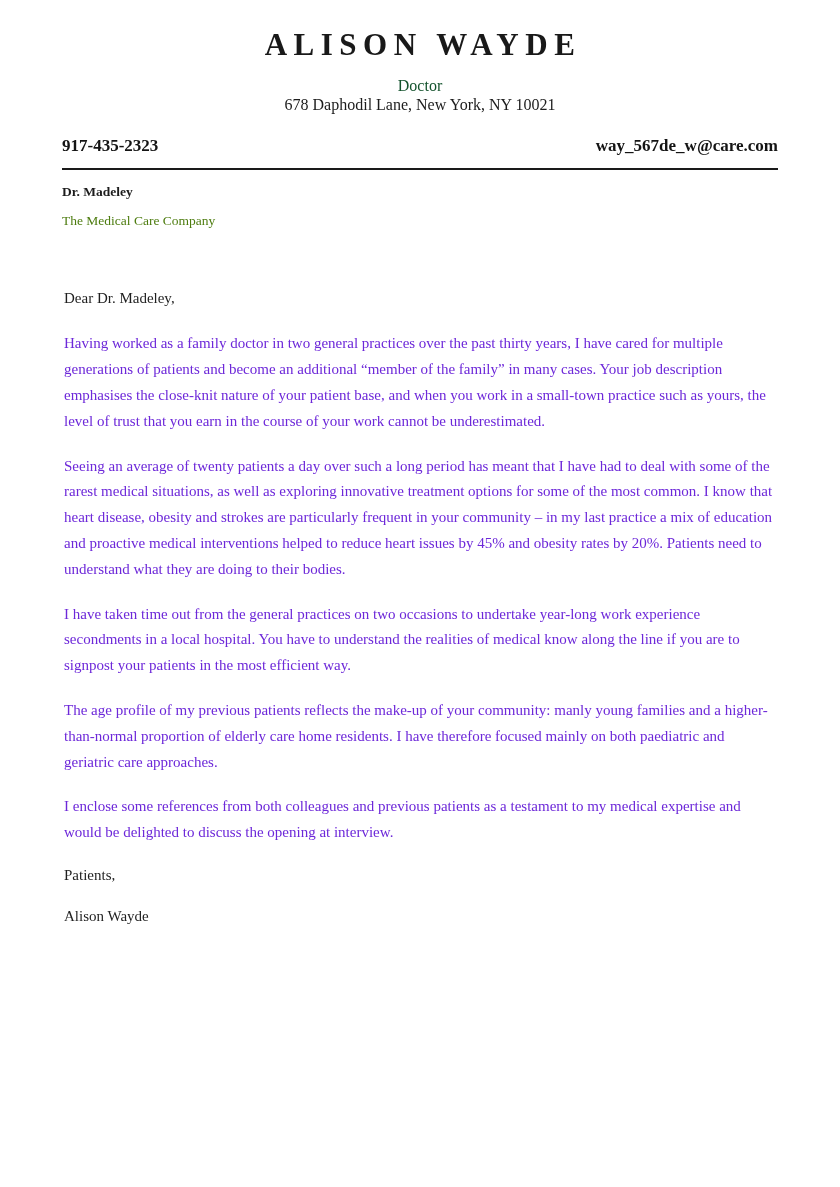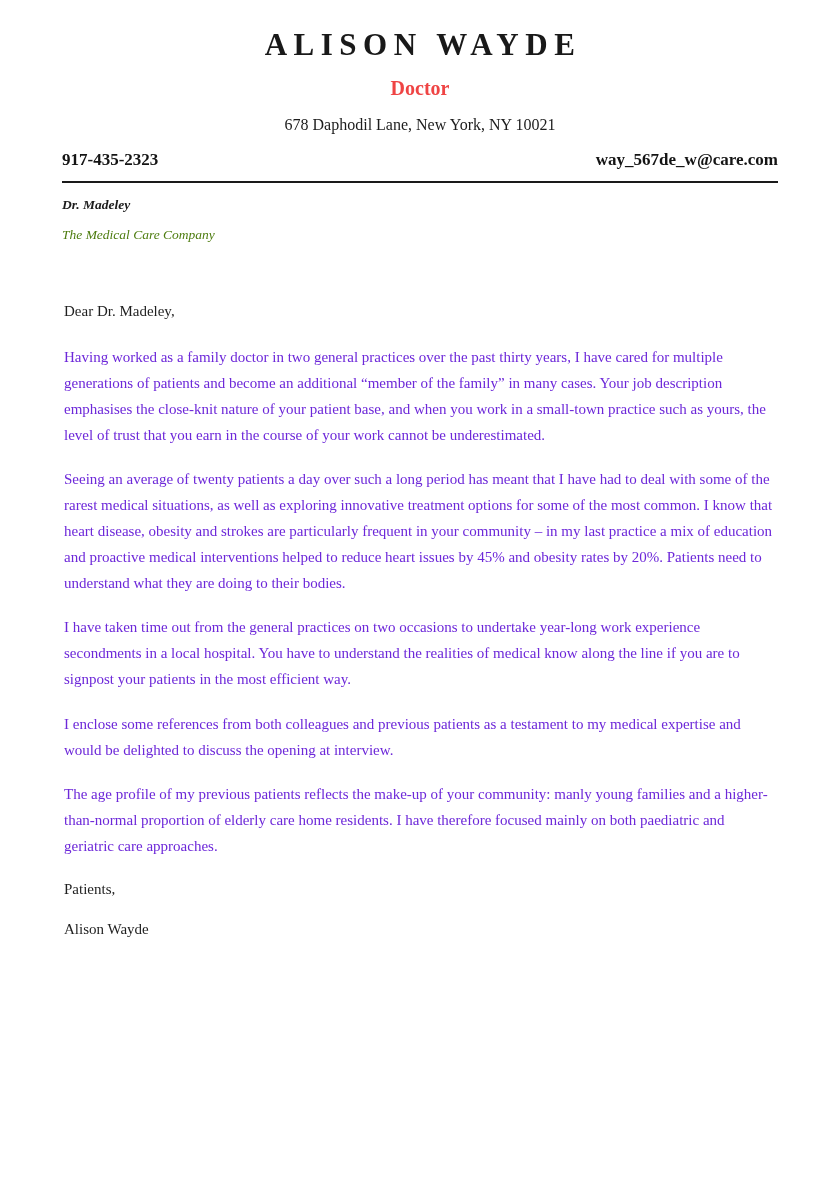--- a/index.html
+++ b/index.html
@@ -31,60 +31,59 @@
   .candidate-name {
     font-size: 31px;
     font-weight: bold;
     letter-spacing: 6.5px;
     color: #191919;
     line-height: 1.25;
     margin: 0;
     padding-left: 6px; 
   }
   .candidate-title {
-    font-size: 20px;
-    font-weight: bold;
-    color: #ef4444;
+    font-size: 16px;
+    font-weight: normal;
+    color: #14532d;
     margin-top: 11px;
     line-height: 1.2;
   }
   .candidate-address {
     font-size: 16px;
     font-weight: normal;
     color: #1c1c1c;
-    margin-top: 15px;
+    margin-top: 0;
     line-height: 1.2;
   }
 
   
   .contact-row {
     display: flex;
     justify-content: space-between;
     align-items: flex-start;
-    margin-top: 16px;
+    margin-top: 22px;
   }
   .contact-phone,
   .contact-email {
     font-size: 17px;
     font-weight: bold;
     color: #141414;
     line-height: 1.2;
     white-space: nowrap;
   }
   .rule {
     height: 0;
     border: 0;
     border-top: 2px solid #1a1a1a;
     margin: 11px 0 0 0;
   }
 
   
   .recipient {
     margin-top: 13px;
-    font-style: italic;
   }
   .recipient-name {
     font-size: 13.5px;
     font-weight: bold;
     color: #1c1c1c;
     line-height: 1.3;
   }
   .recipient-company {
     font-size: 13.5px;
     font-weight: normal;
@@ -146,20 +145,20 @@
     <div class="recipient-name">Dr. Madeley</div>
     <div class="recipient-company">The Medical Care Company</div>
   </section>
 
   <section class="letter-body">
     <p class="salutation">Dear Dr. Madeley,</p>
 
     <p class="body-paragraph">Having worked as a family doctor in two general practices over the past thirty years, I have cared for multiple generations of patients and become an additional “member of the family” in many cases. Your job description emphasises the close-knit nature of your patient base, and when you work in a small-town practice such as yours, the level of trust that you earn in the course of your work cannot be underestimated.</p>
     <p class="body-paragraph">Seeing an average of twenty patients a day over such a long period has meant that I have had to deal with some of the rarest medical situations, as well as exploring innovative treatment options for some of the most common. I know that heart disease, obesity and strokes are particularly frequent in your community – in my last practice a mix of education and proactive medical interventions helped to reduce heart issues by 45% and obesity rates by 20%. Patients need to understand what they are doing to their bodies.</p>
     <p class="body-paragraph">I have taken time out from the general practices on two occasions to undertake year-long work experience secondments in a local hospital. You have to understand the realities of medical know along the line if you are to signpost your patients in the most efficient way.</p>
+    <p class="body-paragraph">The age profile of my previous patients reflects the make-up of your community: manly young families and a higher-than-normal proportion of elderly care home residents. I have therefore focused mainly on both paediatric and geriatric care approaches.</p>
     <p class="body-paragraph">I enclose some references from both colleagues and previous patients as a testament to my medical expertise and would be delighted to discuss the opening at interview.</p>
-    <p class="body-paragraph">The age profile of my previous patients reflects the make-up of your community: manly young families and a higher-than-normal proportion of elderly care home residents. I have therefore focused mainly on both paediatric and geriatric care approaches.</p>
 
     <p class="closing-line">Patients,</p>
     <p class="signature-name">Alison Wayde</p>
   </section>
 
 </div>
 
 </body></html>

